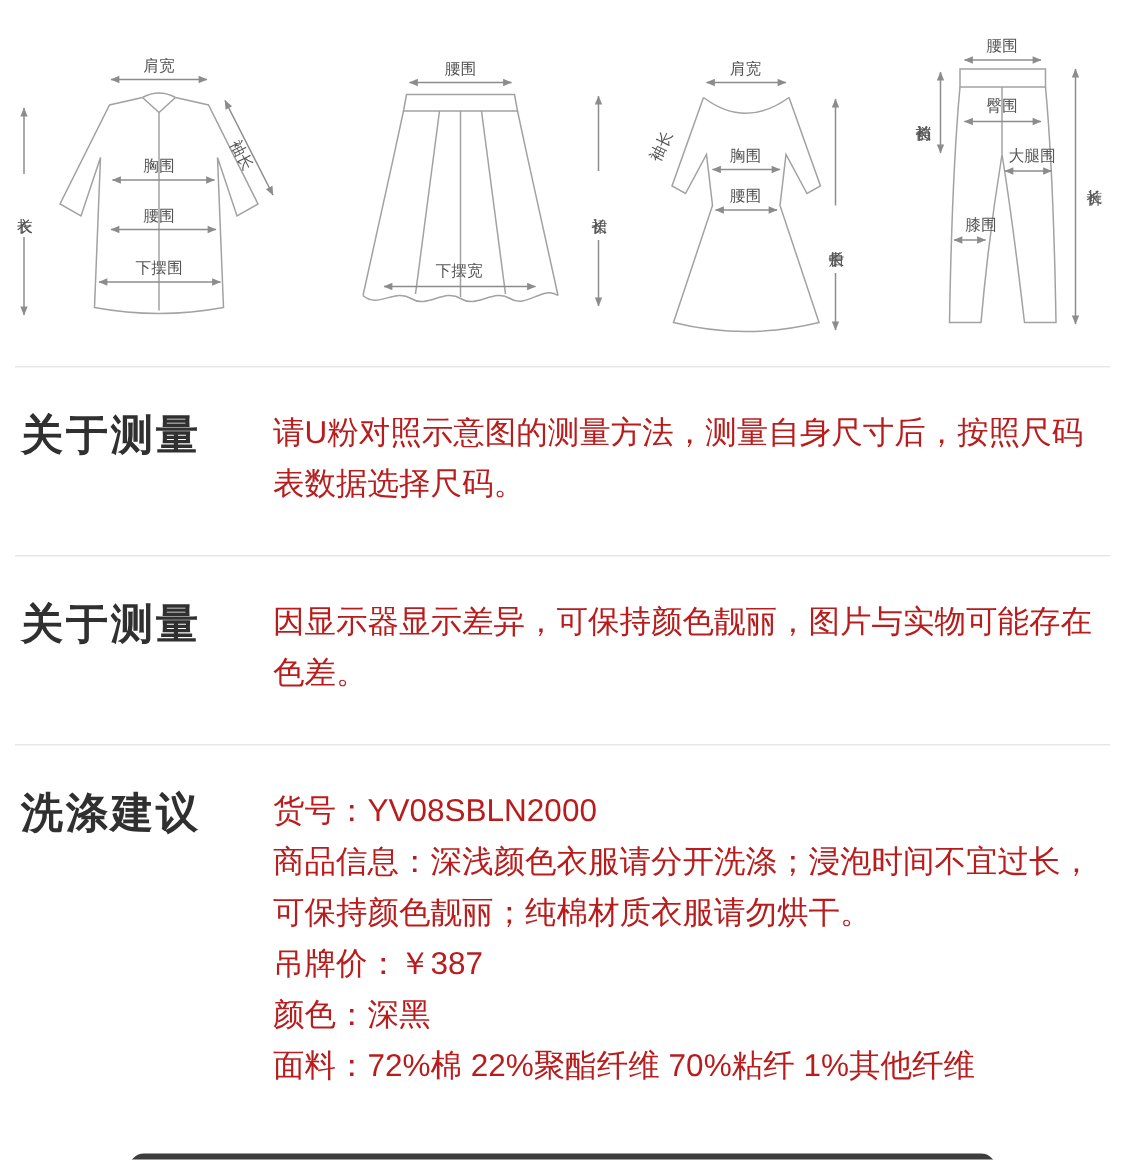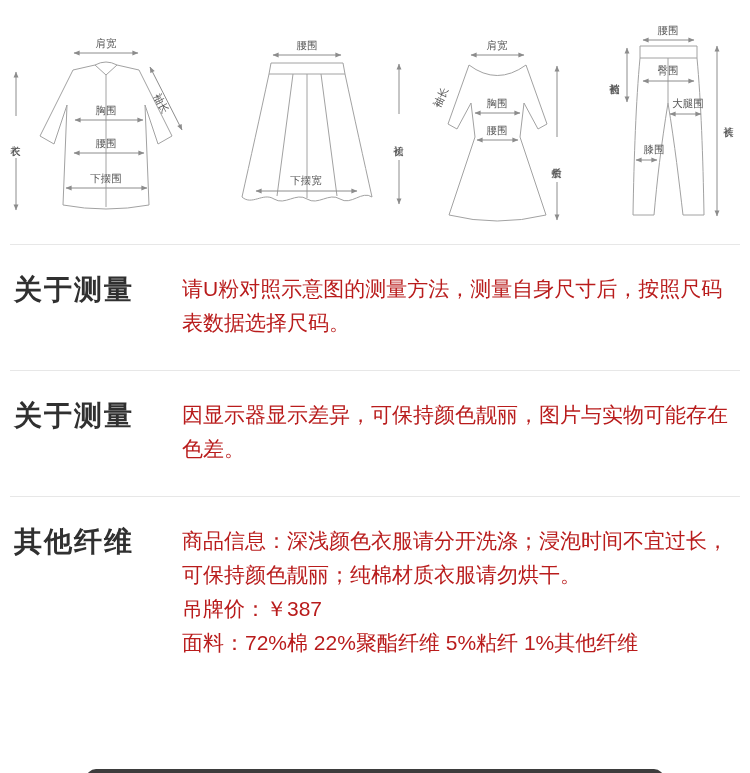--- a/index.html
+++ b/index.html
@@ -126,22 +126,24 @@
   <section class="row">
     <h2>关于测量</h2>
     <div class="text">
       <p>因显示器显示差异，可保持颜色靓丽，图片与实物可能存在色差。</p>
     </div>
   </section>
 
   <div class="divider"></div>
 
   <section class="row">
-    <h2>其他纤维</h2>
+    <h2>洗涤建议</h2>
     <div class="text">
+      <p>货号：YV08SBLN2000</p>
       <p>商品信息：深浅颜色衣服请分开洗涤；浸泡时间不宜过长，可保持颜色靓丽；纯棉材质衣服请勿烘干。</p>
       <p>吊牌价：￥387</p>
-      <p>面料：72%棉 22%聚酯纤维 5%粘纤 1%其他纤维</p>
+      <p>颜色：深黑</p>
+      <p>面料：72%棉 22%聚酯纤维 70%粘纤 1%其他纤维</p>
     </div>
   </section>
 
   <div class="bottom-bar"></div>
 </div>
 
 </body></html>

